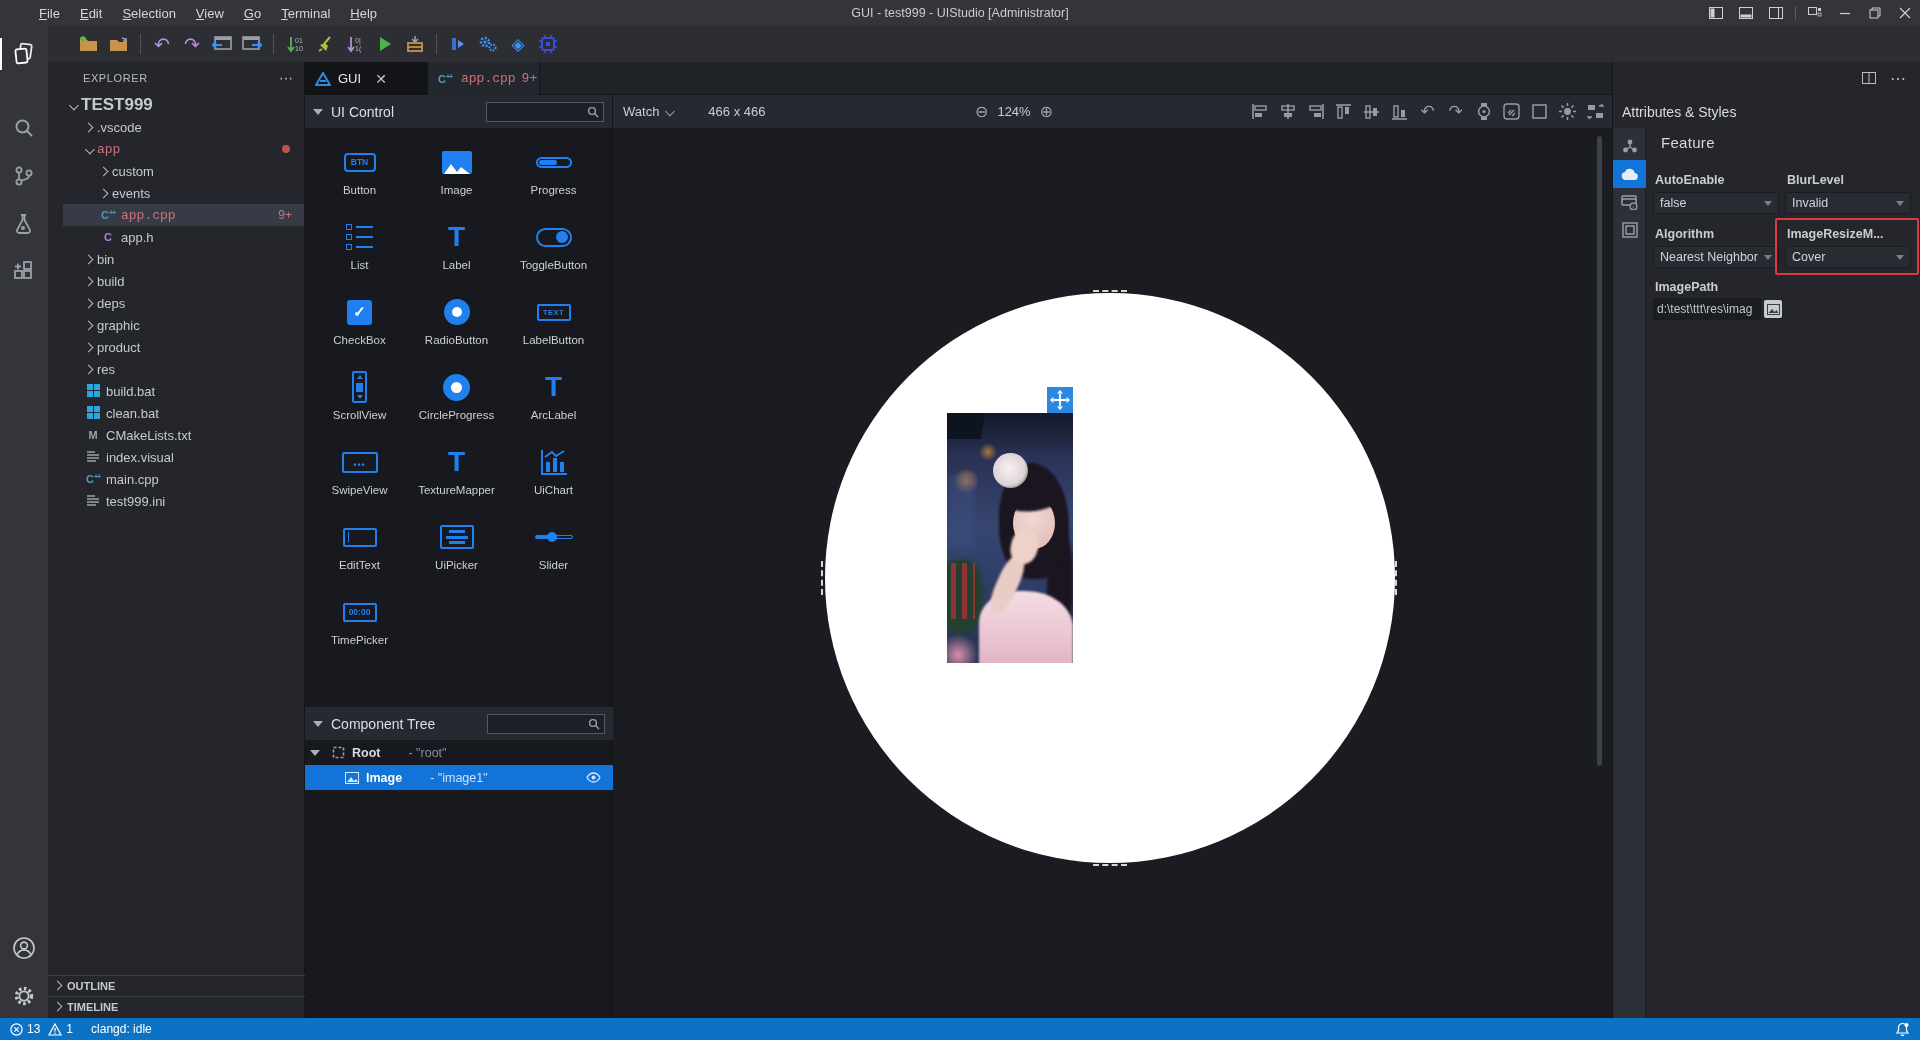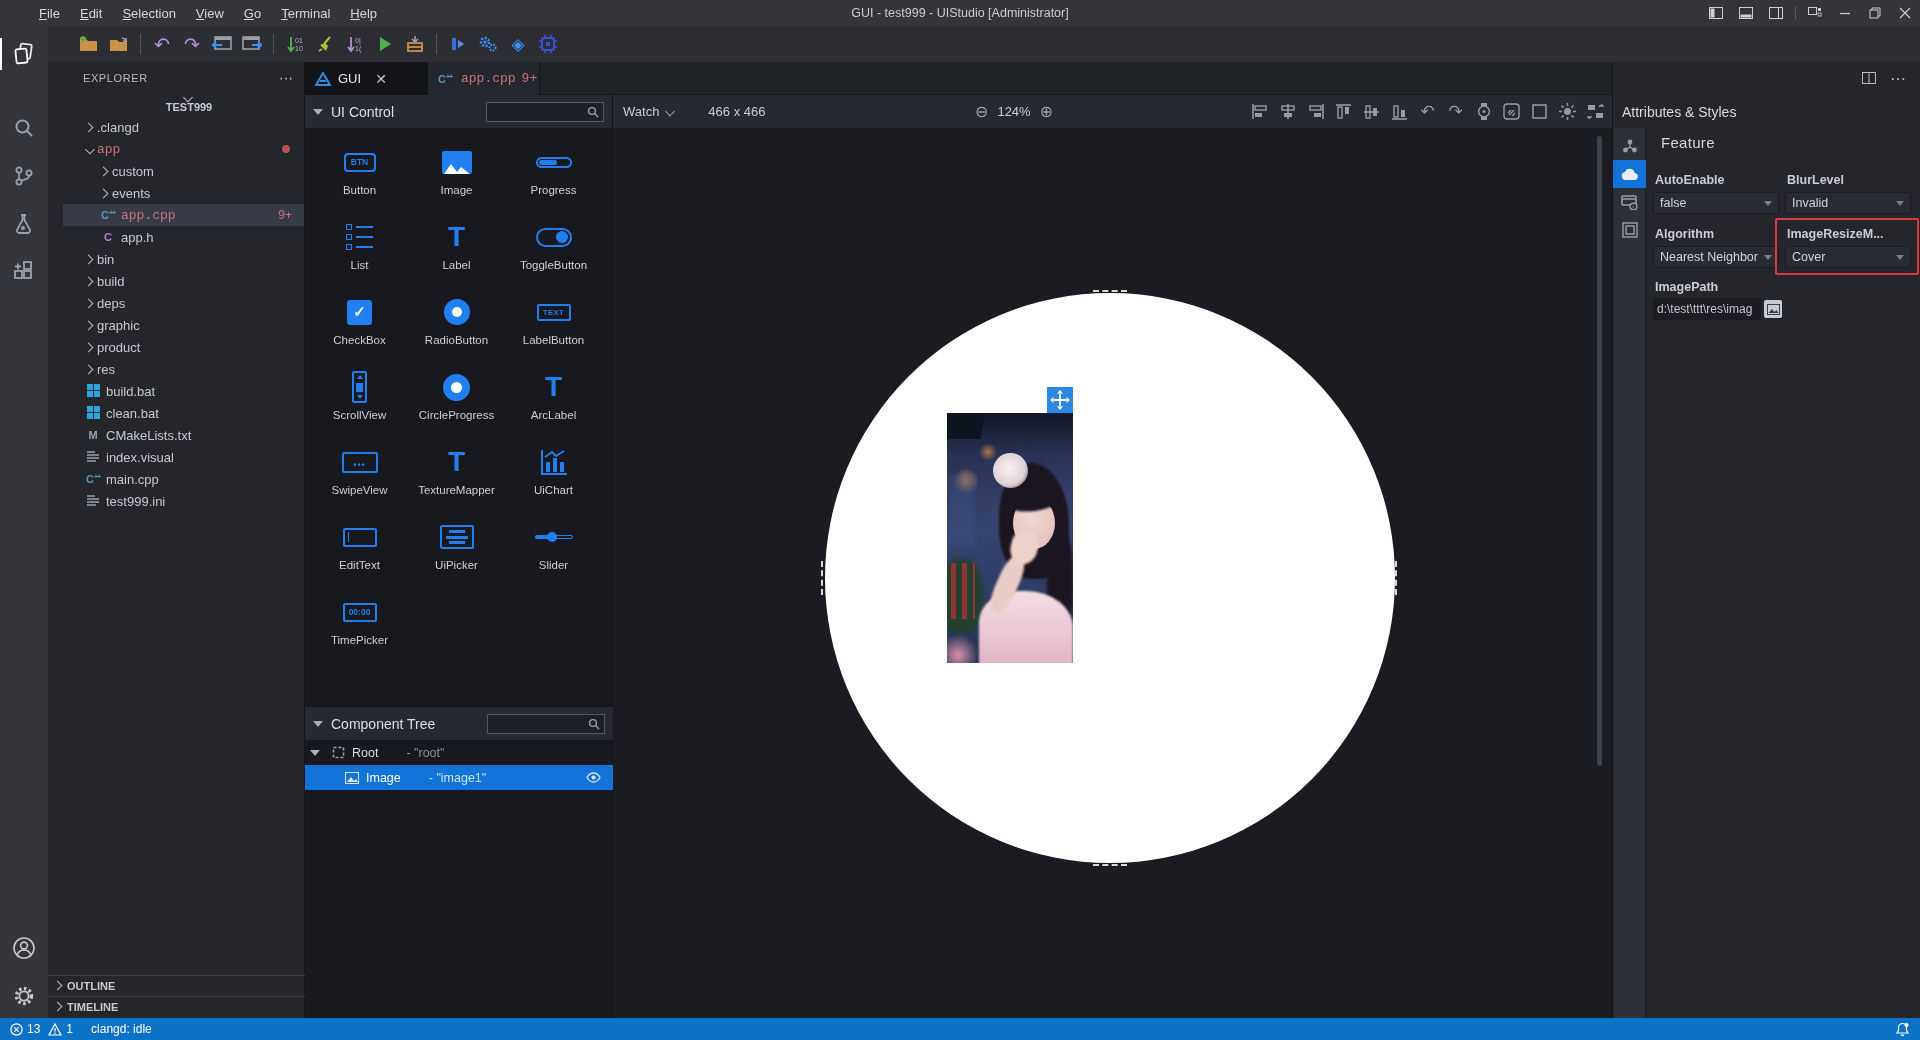--- a/index.html
+++ b/index.html
@@ -33,21 +33,21 @@
   .aico.active::before { content:""; position:absolute; left:0; top:4px; bottom:4px; width:2px; background:#ffffff; }
 
   
   .sidebar { position:absolute; left:48px; top:62px; width:257px; height:956px; background:#24262b;
     border-right:1px solid #131519; color:#c5cad1; z-index:20;padding-left:15px; }
   .exp-head { height:32px; display:flex; align-items:center; padding:0 10px 0 20px; font-size:11px;
     letter-spacing:.6px; color:#b8bcc2; }
   .exp-more { margin-left:auto; color:#b8bcc2; font-size:14px; letter-spacing:1px; }
   .trow { position:relative; height:22px; display:flex; align-items:center; font-size:13px; white-space:nowrap; }
   .trow .tlabel { margin-left:5px; }
-  .trow.root { padding-left:6px; font-weight:700; font-size:11px;flex-direction:column; }
+  .trow.root { padding-left:6px; font-weight:700; font-size:17px; }
   .trow.lvl1 { padding-left:22px; }
   .trow.lvl2 { padding-left:37px; }
   .trow.sel { background:#363b45; }
   .red { color:#cb727b !important;font-family:Liberation Mono, monospace; }
   .badge-r { position:absolute; right:12px; color:#cb727b; font-size:12px; }
   .dot-r { position:absolute; right:14px; width:8px; height:8px; border-radius:50%; background:#b5554d; }
   .chev { width:7px; height:7px; border-right:1.6px solid #b9bdc3; border-bottom:1.6px solid #b9bdc3; flex:none; }
   .chev.r { transform:rotate(-45deg); }
   .chev.d { transform:rotate(45deg) translate(1px,-1px); }
   .fic { width:16px; text-align:center; font-weight:700; font-size:11px; flex:none; }
@@ -113,21 +113,21 @@
   .ci-picker s { height:3px; background:#2080f0; }
   .ci-slider { width:38px; height:10px; position:relative; display:flex; align-items:center; }
   .ci-slider .tr1 { width:16px; height:4px; background:#2080f0; border-radius:2px; }
   .ci-slider .tr2 { flex:1; height:4px; border:1.4px solid #2080f0; border-radius:2px; }
   .ci-slider i { position:absolute; left:12px; top:0; width:10px; height:10px; border-radius:50%; background:#2080f0; }
   .ci-time { width:34px; height:19px; border:2px solid #2080f0; border-radius:2px; color:#2080f0;
     font-size:8.5px; font-weight:700; display:flex; align-items:center; justify-content:center; }
 
   .ctree { position:absolute; left:0; top:612px; width:308px; }
   .ctrow { position:relative; height:25px; display:flex; align-items:center; font-size:12.5px; color:#d8dbdf; }
-  .ctrow .tname { font-weight:400; margin-left:7px; }
+  .ctrow .tname { font-weight:700; margin-left:7px; }
   .ctrow .tid { margin-left:28px; color:#8a9099; }
   .ctrow.sel { background:#1273d8; color:#fff; }
   .ctrow.sel .tid { color:#cfe2f8; }
   .eye { position:absolute; right:12px; display:flex; }
 
   
   .canvascol { position:absolute; left:308px; top:33px; width:999px; height:923px; }
   .cantool { height:33px; background:#262931; display:flex; align-items:center; color:#c9cdd3; font-size:13px; }
   .cantool .watch { display:flex; align-items:center; gap:6px; margin-left:10px; }
   .cantool .size { margin-left:36px; color:#c9cdd3; }
@@ -413,21 +413,21 @@
     <div class="exp-head">
       <span>EXPLORER</span>
       <span class="exp-more">⋯</span>
     </div>
     <div class="trow root">
         <span class="chev d"></span>
         <span class="tlabel">TEST999</span>
       </div>
     <div class="trow lvl1">
         <span class="chev r"></span>
-        <span class="tlabel">.clangd</span>
+        <span class="tlabel">.vscode</span>
       </div>
     <div class="trow lvl1">
         <span class="chev d"></span>
         <span class="tlabel red">app</span>
         <span class="dot-r"></span>
       </div>
     <div class="trow lvl2">
         <span class="chev r"></span>
         <span class="tlabel">custom</span>
       </div>

